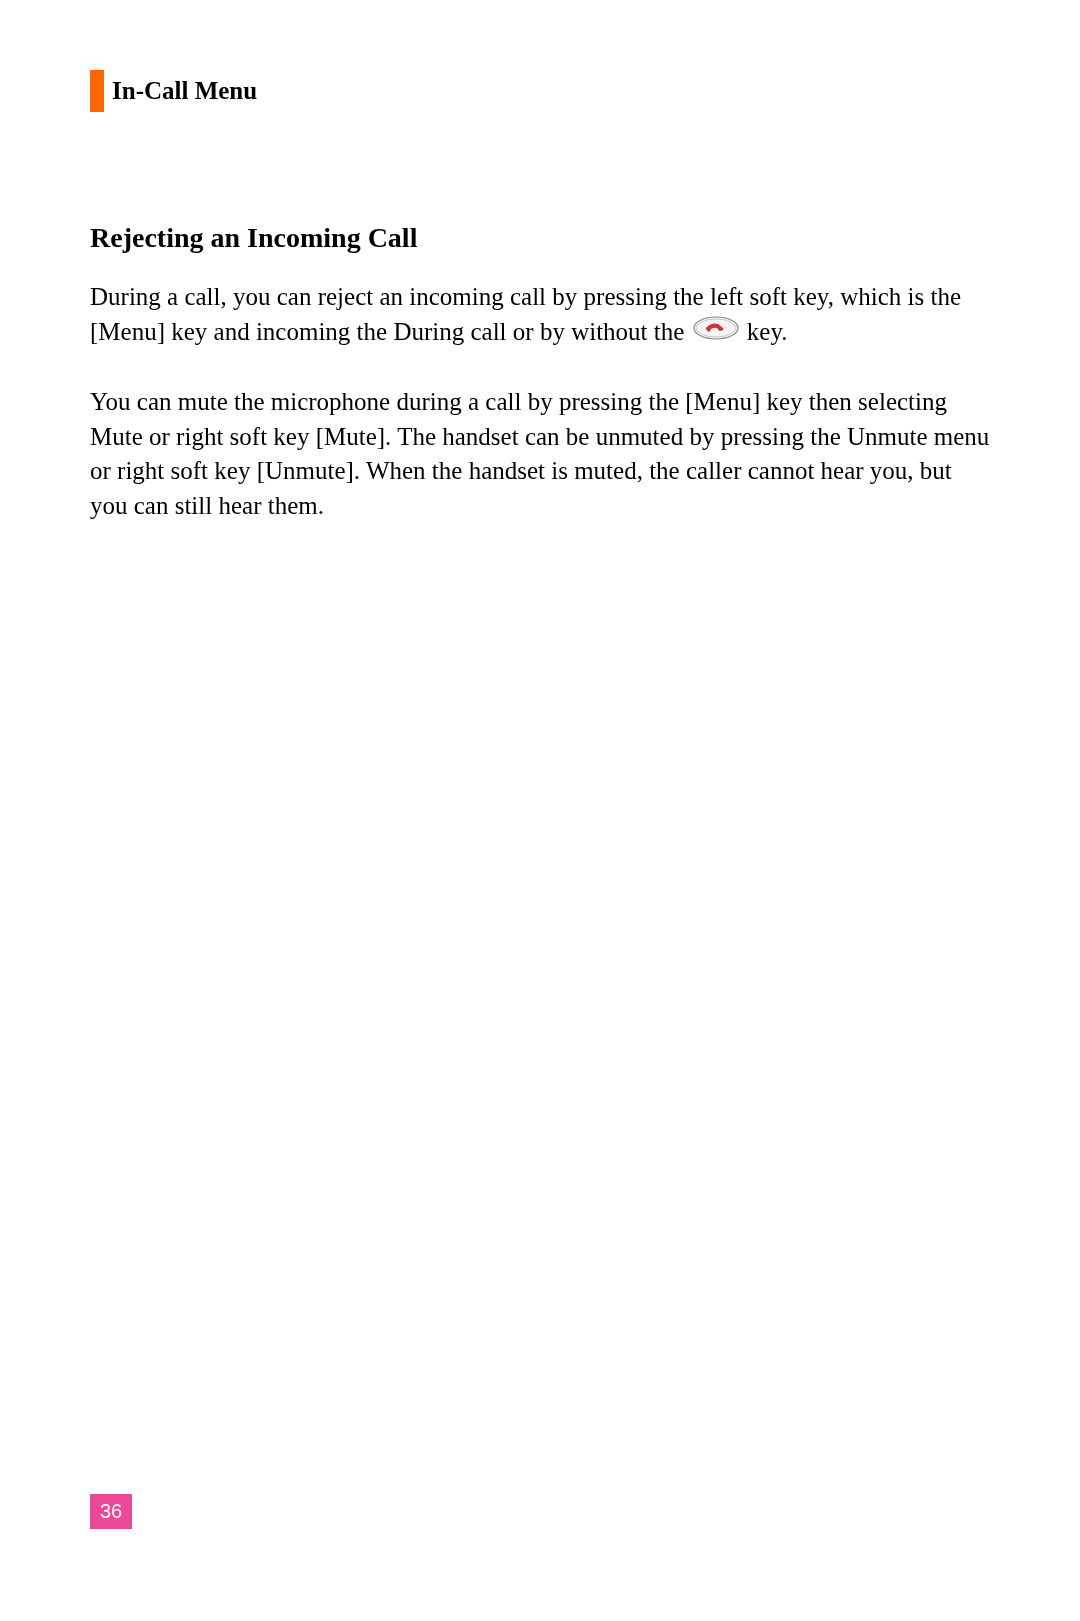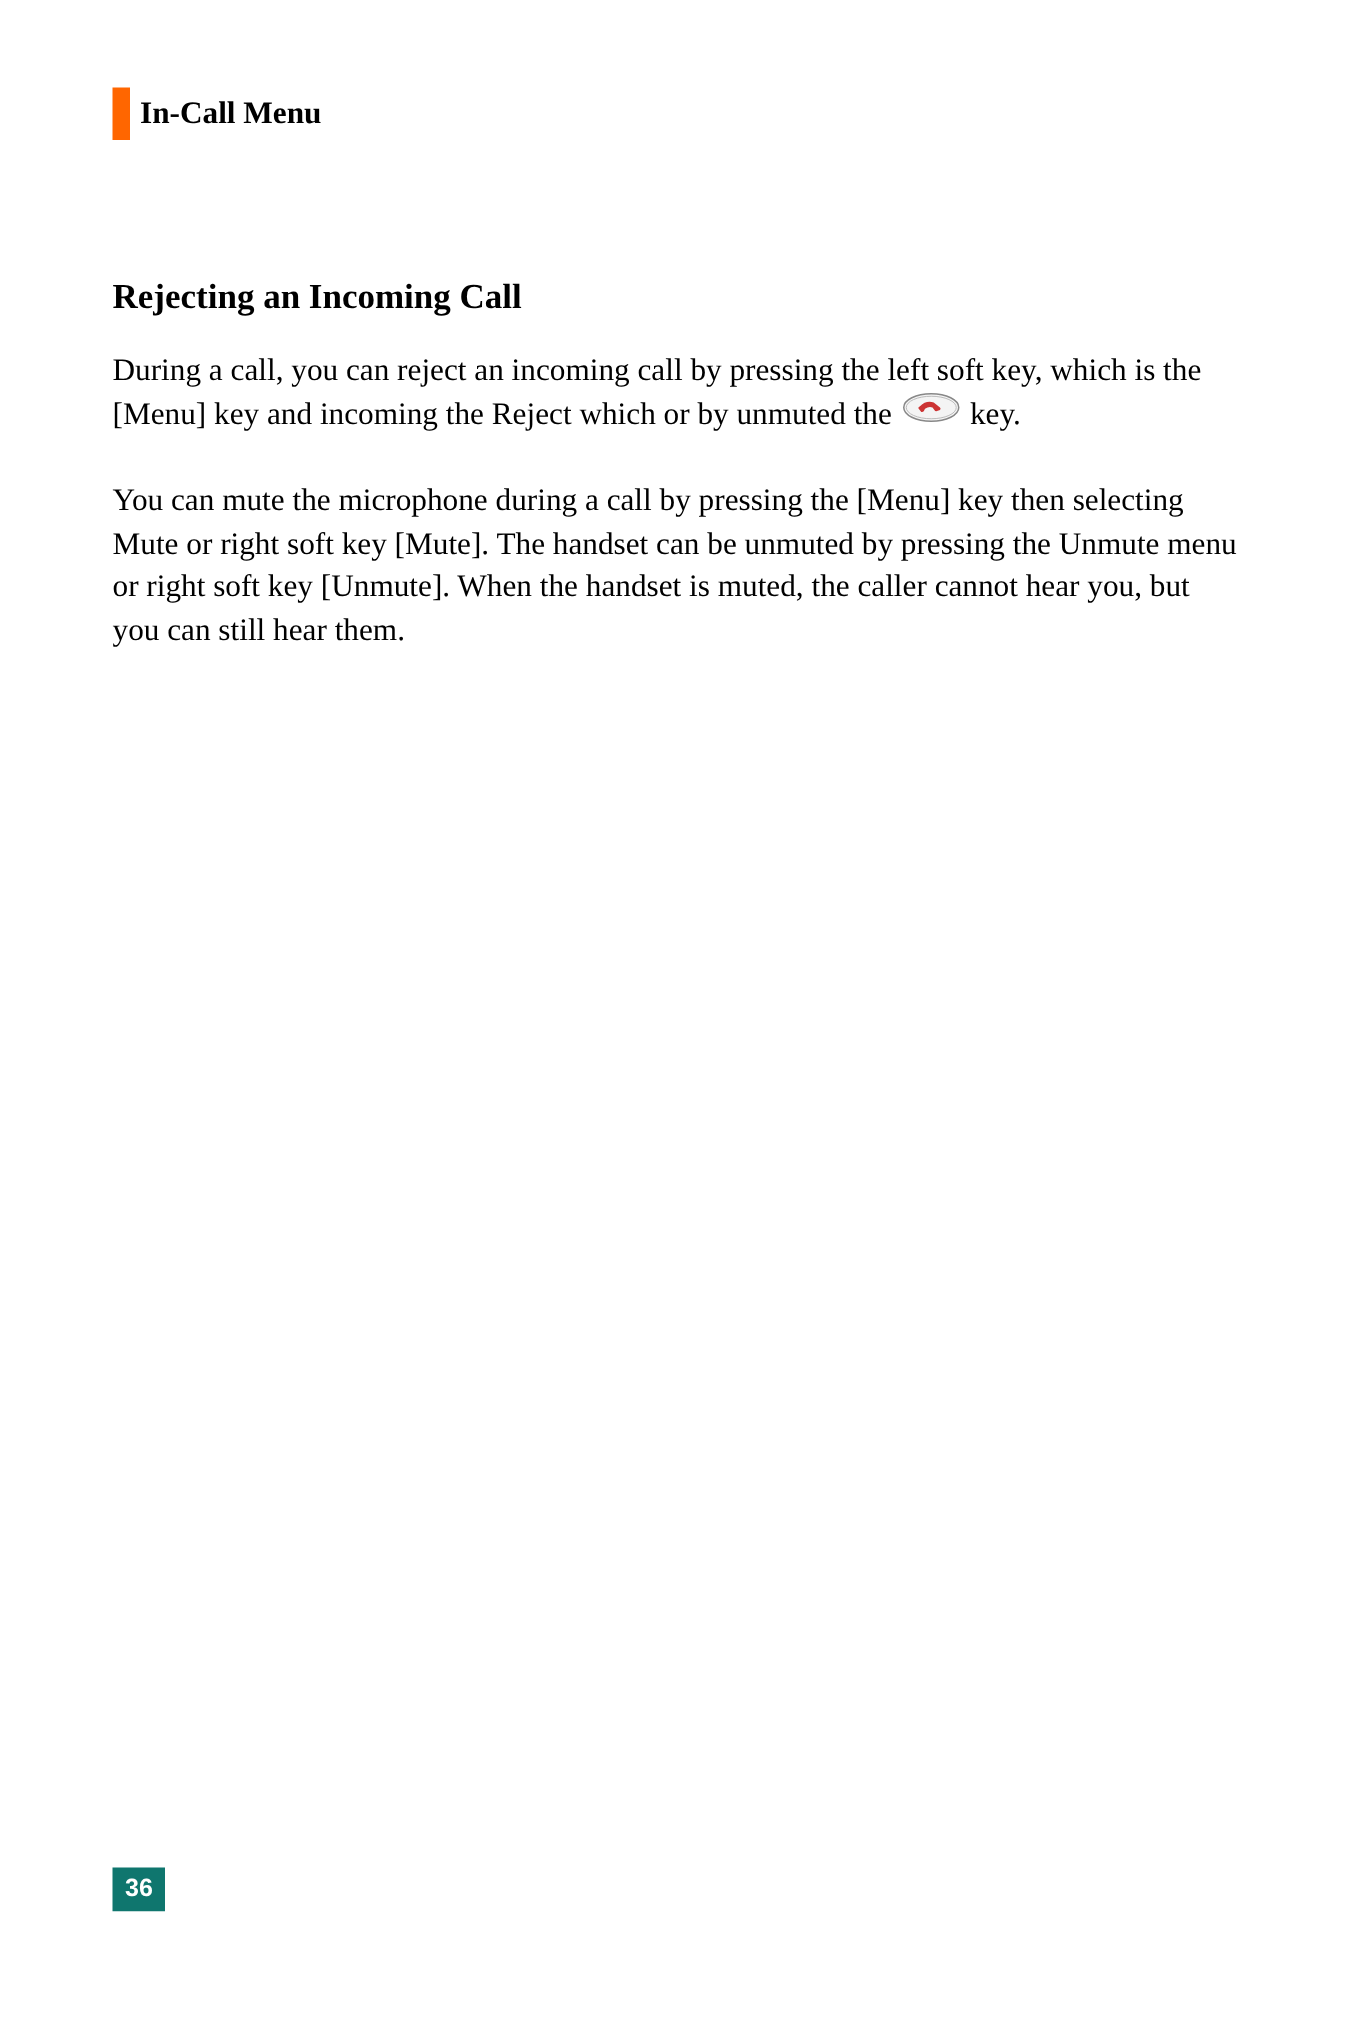--- a/index.html
+++ b/index.html
@@ -51,25 +51,25 @@
       display: inline-block;
       vertical-align: middle;
       margin: 0 2px;
       position: relative;
       top: -2px;
     }
     .page-number-box {
       position: absolute;
       left: 90px;
       bottom: 92px;
-      background: #0f766e;
+      background: #ec4899;
       color: #ffffff;
       font-family: Arial, Helvetica, sans-serif;
       font-size: 20px;
-      font-weight: bold;
+      font-weight: normal;
       padding: 6px 10px;
       min-width: 40px;
       text-align: center;
     }
     .heading2 {
       font-size: 32px;
       font-weight: bold;
       margin-top: 12px;
       margin-bottom: 26px;
     }
@@ -80,21 +80,21 @@
 <div class="page">
   <div class="section-header">
     <div class="orange-bar"></div>
     <div class="section-title">In-Call Menu</div>
   </div>
 
   <div class="heading">Rejecting an Incoming Call</div>
 
 
   <div class="para2">
-    <span>During a call, you can reject an incoming call by pressing the left soft key, which is the [</span><span class="bold">Menu</span><span>] key and incoming the </span><span class="bold">Reject which</span><span> or by unmuted the </span><span class="key-icon"><svg width="46" height="24" viewBox="0 0 46 24">
+    <span>During a call, you can reject an incoming call by pressing the left soft key, which is the [</span><span class="bold">Menu</span><span>] key and incoming the </span><span class="bold">During call</span><span> or by without the </span><span class="key-icon"><svg width="46" height="24" viewBox="0 0 46 24">
           <ellipse cx="23" cy="12" rx="22" ry="11" fill="#f4f4f4" stroke="#888" stroke-width="1.2"></ellipse>
           <ellipse cx="23" cy="12" rx="20" ry="9" fill="none" stroke="#bbb" stroke-width="0.8"></ellipse>
           <path d="M14 11 Q19 6 25 8 L30 12 Q31 13 30 14 L27 15 Q26 15 25.5 14 L24 12 Q21 11 18 13 L17 15 Q16 16 15 15.5 L13 13 Q12 12 14 11 Z" fill="#cc3333"></path>
         </svg></span><span> key.</span>
   </div>
 
 
   <div class="para">
     <span>You can mute the microphone during a call by pressing the [</span><span class="bold">Menu</span><span>] key then selecting </span><span class="bold">Mute</span><span> or right soft key </span><span class="bold">[Mute]</span><span>. The handset can be unmuted by pressing the </span><span class="bold">Unmute</span><span> menu or right soft key </span><span class="bold">[Unmute]</span><span>. When the handset is muted, the caller cannot hear you, but you can still hear them.</span>
   </div>

